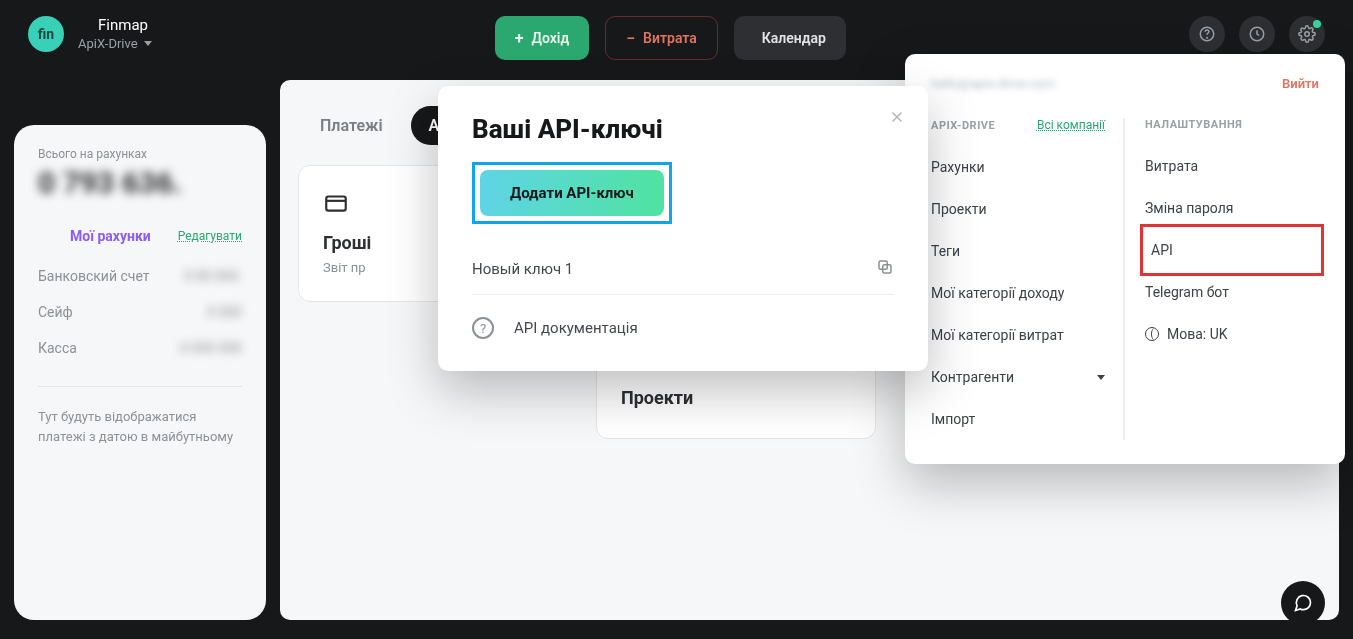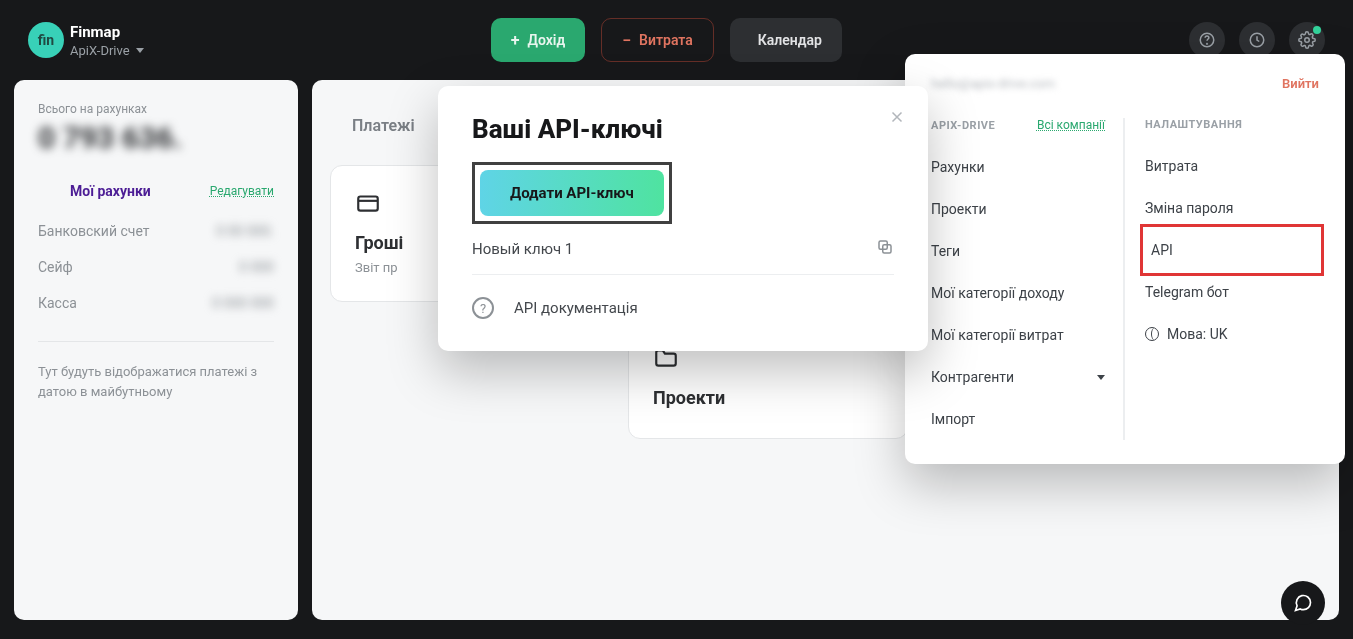--- a/index.html
+++ b/index.html
@@ -1,45 +1,45 @@
 <!DOCTYPE html>
 <html><head>
 <meta charset="utf-8">
 <style>
   * { box-sizing: border-box; margin: 0; padding: 0; font-family: -apple-system, BlinkMacSystemFont, "Segoe UI", Roboto, sans-serif; }
   body { width: 1353px; height: 639px; background: #17181a; overflow: hidden; position: relative; }
 
   
-  .topbar { height: 80px; display: flex; align-items: center; padding: 16px 28px; gap: 6px; }
+  .topbar { height: 80px; display: flex; align-items: flex-start; padding: 16px 28px; gap: 14px; }
   .logo-circle { width: 36px; height: 36px; border-radius: 50%; background: #38d1b8; color: #204a42; font-weight: 700; display: flex; align-items: center; justify-content: center; font-size: 14px; }
   .brand { display: flex; flex-direction: column; gap: 2px; }
-  .brand-name { color: #fff; font-weight: 700; font-size: 15px; }
+  .brand-name { color: #fff; font-weight: 400; font-size: 15px; margin-left: 20px; }
   .brand-sub { color: #9aa0a6; font-size: 13px; display: flex; align-items: center; gap: 6px; }
   .chev-down { width: 0; height: 0; border-left: 4px solid transparent; border-right: 4px solid transparent; border-top: 5px solid #9aa0a6; }
 
   .top-center { margin-left: auto; margin-right: auto; display: flex; gap: 16px; }
   .top-right { display: flex; gap: 14px; align-items: center; }
 
   .btn { height: 44px; border-radius: 10px; padding: 0 20px; display: flex; align-items: center; gap: 8px; font-weight: 600; font-size: 14px; cursor: pointer; border: none; }
   .btn-income { background: #2aa86f; color: #e8f5ee; }
   .btn-expense { background: rgba(0,0,0,0); border: 1px solid rgba(220,80,60,0.4); color: #e07460; }
   .btn-transfer { background: #2d2f32; color: #e2e3e5; }
   .btn .plus { font-size: 16px; }
 
   .icon-btn { width: 36px; height: 36px; border-radius: 50%; background: #2d2f32; display: flex; align-items: center; justify-content: center; cursor: pointer; position: relative; }
   .icon-btn svg { width: 18px; height: 18px; stroke: #9aa0a6; fill: none; stroke-width: 2; }
   .gear-dot::after { content: ""; position: absolute; top: 4px; right: 4px; width: 8px; height: 8px; border-radius: 50%; background: #33d39b; }
 
   
   .page { display: flex; gap: 14px; padding: 0 14px; }
-  .sidebar { width: 284px; background: #f6f7f8; border-radius: 10px; padding: 22px 24px; filter: blur(0); }
+  .sidebar { width: 252px; background: #f6f7f8; border-radius: 20px; padding: 22px 24px; filter: blur(0); margin-top: 45px; }
   .side-label { color: #8c9196; font-size: 12px; margin-bottom: 4px; }
   .side-balance { color: #2d2f32; font-size: 30px; font-weight: 700; filter: blur(5px); margin-bottom: 20px; }
   .side-row-head { display: flex; justify-content: space-between; align-items: center; margin-top: 28px; margin-bottom: 14px; }
-  .side-row-head .lbl { font-weight: 700; color: #4c1d95; font-size: 14px; padding-left: 32px; }
+  .side-row-head .lbl { font-weight: 700; color: #8b5cf6; font-size: 14px; padding-left: 32px; }
   .side-row-head .edit { color: #2aa86f; font-size: 12px; text-decoration: underline dotted; cursor: pointer; }
   .account-row { display: flex; justify-content: space-between; color: #8c9196; font-size: 14px; padding: 10px 0; }
   .acct-balance { filter: blur(4px); }
   .side-divider { height: 1px; background: #e4e6e8; margin: 20px 0; }
   .side-note { color: #8c9196; font-size: 13px; line-height: 1.5; }
 
   .main { flex: 1; position: relative; }
   .tabs { display: flex; gap: 10px; align-items: center; padding: 14px 4px 20px; }
   .tab { padding: 10px 18px; border-radius: 20px; color: #7a7f85; font-weight: 600; font-size: 16px; cursor: pointer; }
   .tab.active { background: #17181a; color: #fff; }
@@ -50,21 +50,21 @@
   .card .card-icon svg { width: 100%; height: 100%; stroke: #2d2f32; fill: none; stroke-width: 2; }
   .card-title { font-size: 18px; font-weight: 700; color: #2d2f32; margin-bottom: 6px; }
   .card-sub { font-size: 13px; color: #8c9196; line-height: 1.4; }
 
   .main-bg { background: #f6f7f8; border-radius: 10px; padding: 12px 18px 24px; min-height: 540px; }
   .main-bg-dim { filter: none; }
   .modal { position: absolute; top: 86px; left: 438px; width: 490px; background: #fff; border-radius: 10px; box-shadow: 0 20px 50px rgba(0,0,0,0.25); padding: 28px 34px 28px; z-index: 50; }
   .modal-close { position: absolute; right: 22px; top: 22px; cursor: pointer; }
   .modal-close svg { width: 18px; height: 18px; stroke: #b2b6bb; fill: none; stroke-width: 2; }
   .modal-title { font-size: 26px; font-weight: 800; color: #17181a; margin-bottom: 18px; }
-  .add-key-frame { border: 3px solid #404040; padding: 5px; display: inline-block; }
+  .add-key-frame { border: 3px solid #0ea5e9; padding: 5px; display: inline-block; margin-bottom: 20px; }
   .add-key-btn { background: linear-gradient(90deg, #5fd4e6 0%, #4fe3a0 100%); color: #17181a; font-weight: 700; font-size: 15px; padding: 14px 30px; border-radius: 8px; border: none; cursor: pointer; }
   .key-row { display: flex; justify-content: space-between; align-items: center; padding: 14px 0; color: #44484d; font-size: 15px; border-bottom: 1px solid #eceef0; }
   .key-copy svg { width: 18px; height: 18px; stroke: #8c9196; fill: none; stroke-width: 2; }
   .doc-row { display: flex; align-items: center; gap: 20px; padding: 22px 0 4px; color: #44484d; font-size: 15px; }
   .doc-q { width: 22px; height: 22px; border: 2px solid #8c9196; border-radius: 50%; display: flex; align-items: center; justify-content: center; font-size: 13px; color: #8c9196; }
 
   
   .flyout { position: absolute; top: 54px; right: 8px; width: 440px; background: #fff; border-radius: 10px; box-shadow: 0 20px 50px rgba(0,0,0,0.25); padding: 24px 26px; z-index: 40; display: flex; gap: 20px; }
   .flyout-head { position: absolute; top: 22px; left: 26px; right: 26px; display: flex; justify-content: space-between; align-items: center; }
   .flyout-email { color: #b2b6bb; font-size: 13px; filter: blur(3px); }

